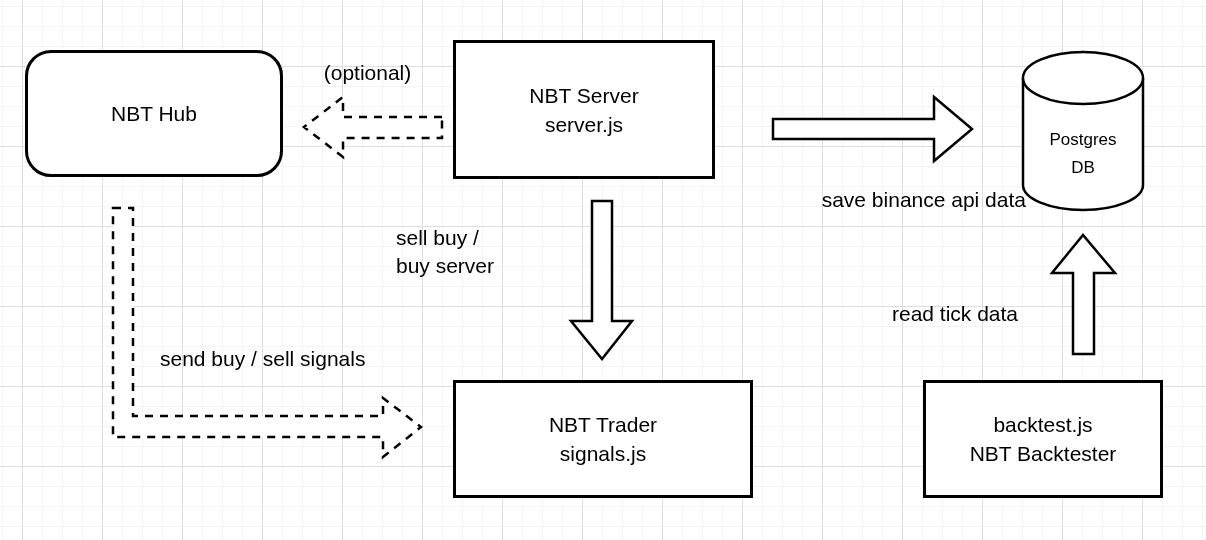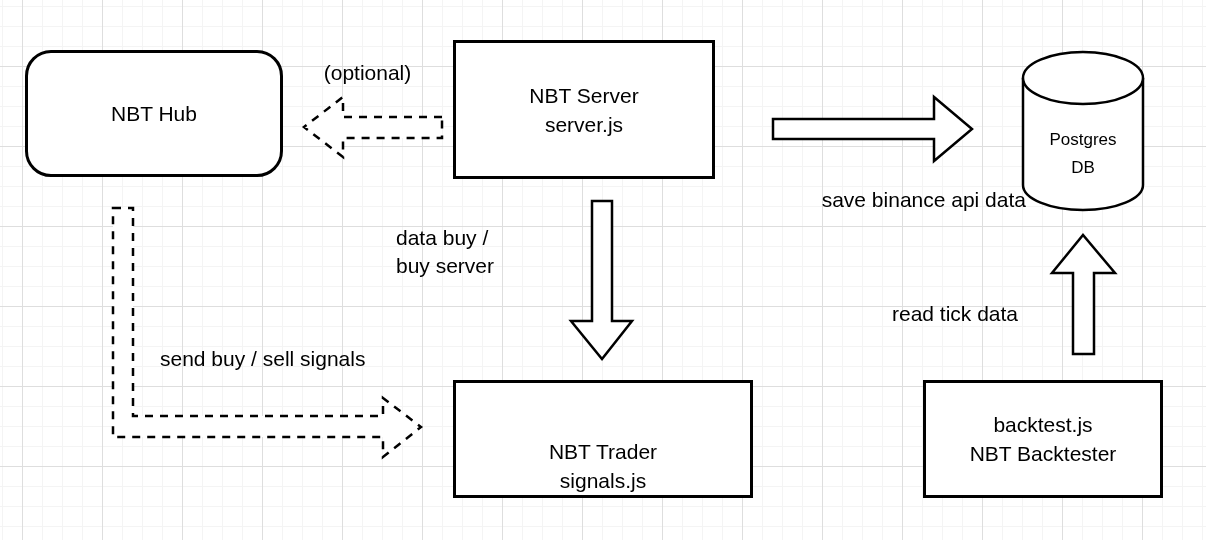--- a/index.html
+++ b/index.html
@@ -30,21 +30,21 @@
     display: flex;
     flex-direction: column;
     align-items: center;
     justify-content: center;
     text-align: center;
     font-size: 21px;
     line-height: 29px;
   }
   #node-hub        { left: 25px;  top: 50px;  width: 258px; height: 127px; border-radius: 26px; }
   #node-server     { left: 453px; top: 40px;  width: 262px; height: 139px; }
-  #node-trader     { left: 453px; top: 380px; width: 300px; height: 118px; justify-content: flex-end; }
+  #node-trader     { left: 453px; top: 380px; width: 300px; height: 118px; }
   #node-backtester { left: 923px; top: 380px; width: 240px; height: 118px; }
 
   #svg-layer {
     position: absolute;
     left: 0; top: 0;
     width: 1206px;
     height: 540px;
   }
   .solid-arrow {
     fill: #ffffff;
@@ -126,21 +126,21 @@
 </div>
 
 <div class="node" id="node-backtester">
   <span>backtest.js</span>
   <span>NBT Backtester</span>
 </div>
 
 <div class="edge-label" id="label-optional">(optional)</div>
 
 <div class="edge-label" id="label-send-buy-buy">
-  <span>data buy /</span><br>
+  <span>sell buy /</span><br>
   <span>buy server</span>
 </div>
 
 <div class="edge-label" id="label-send-buy-sell">send buy / sell signals</div>
 
 <div class="edge-label" id="label-save-binance">save binance api data</div>
 
 <div class="edge-label" id="label-read-tick">read tick data</div>
 
 </body></html>

